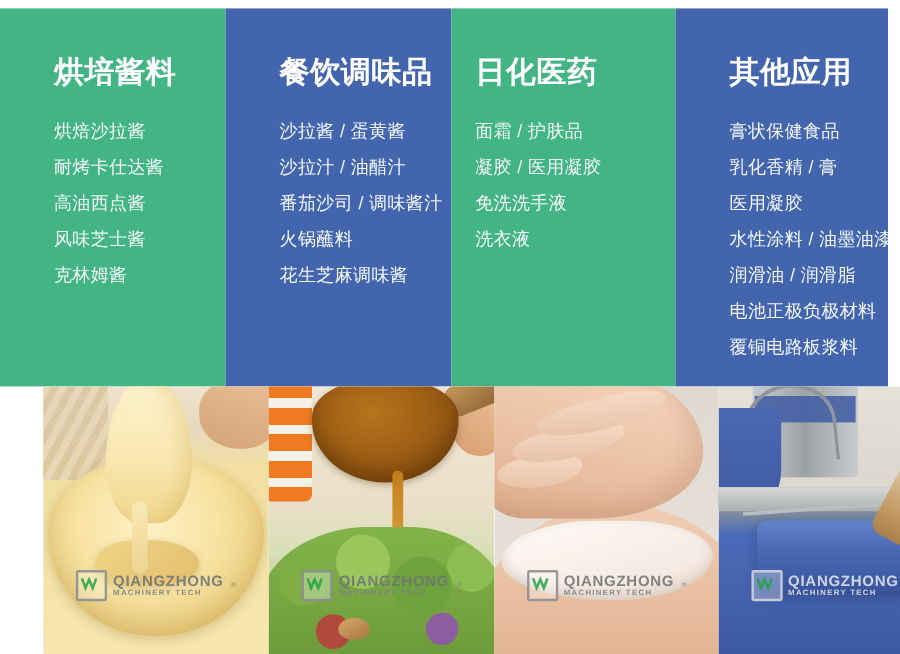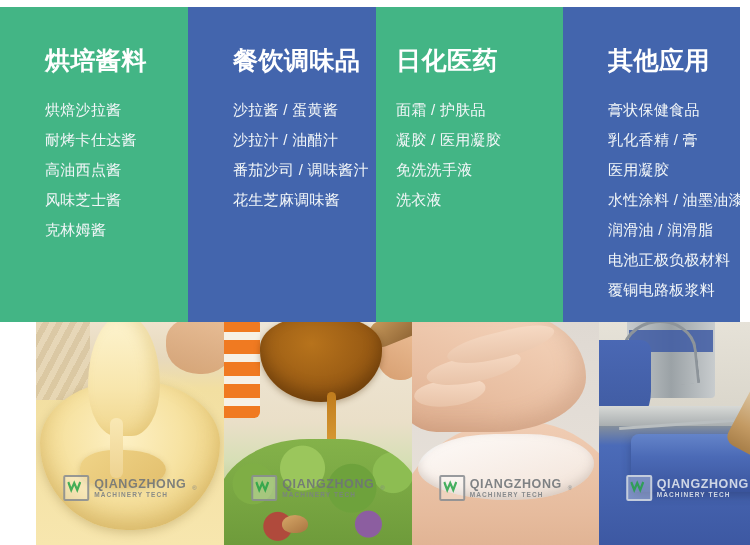--- a/index.html
+++ b/index.html
@@ -432,20 +432,21 @@
         <li>克林姆酱</li>
       </ul>
     </div>
 
     <div class="panel c1">
       <div class="panel-title">餐饮调味品</div>
       <ul class="panel-list">
         <li>沙拉酱 / 蛋黄酱</li>
         <li>沙拉汁 / 油醋汁</li>
         <li>番茄沙司 / 调味酱汁</li>
+        <li>火锅蘸料</li>
         <li>花生芝麻调味酱</li>
       </ul>
     </div>
 
     <div class="panel c2">
       <div class="panel-title">日化医药</div>
       <ul class="panel-list">
         <li>面霜 / 护肤品</li>
         <li>凝胶 / 医用凝胶</li>
         <li>免洗洗手液</li>

